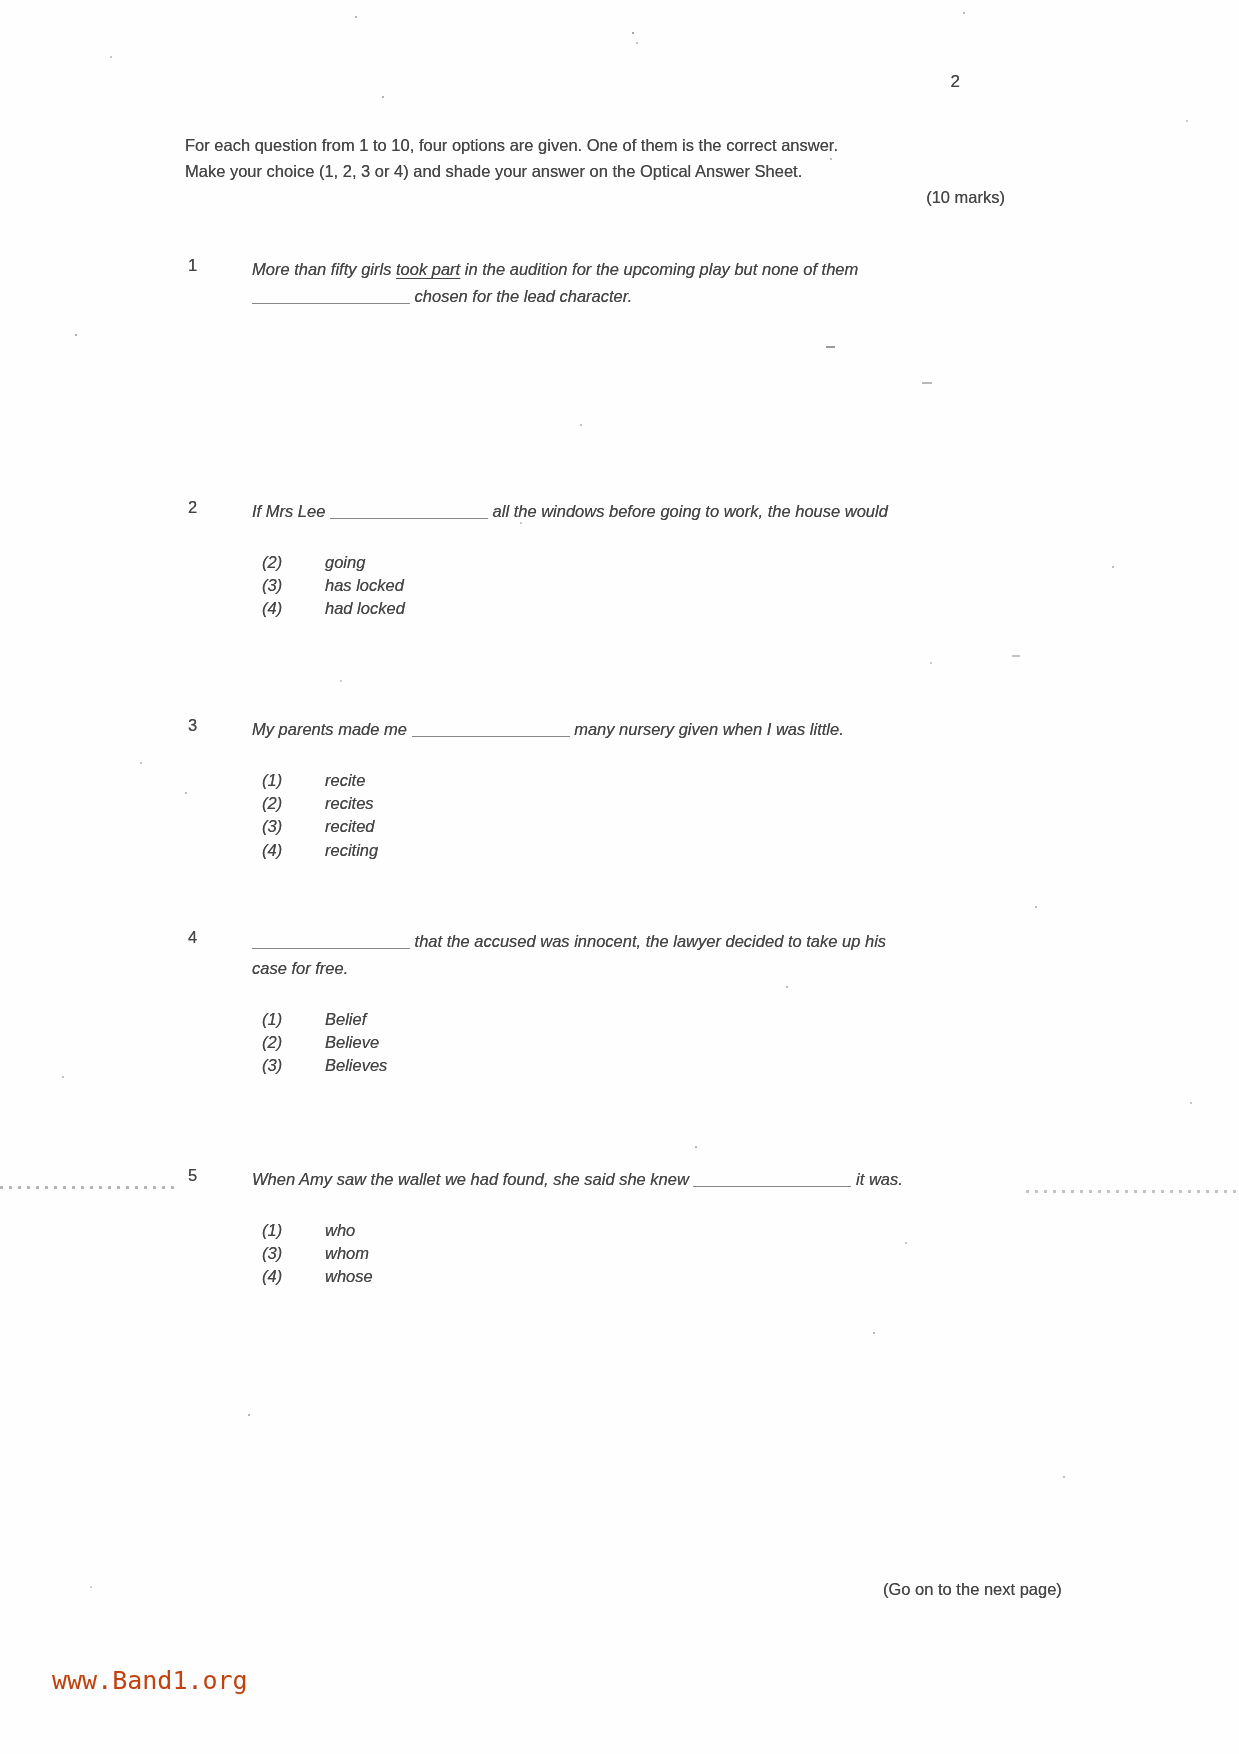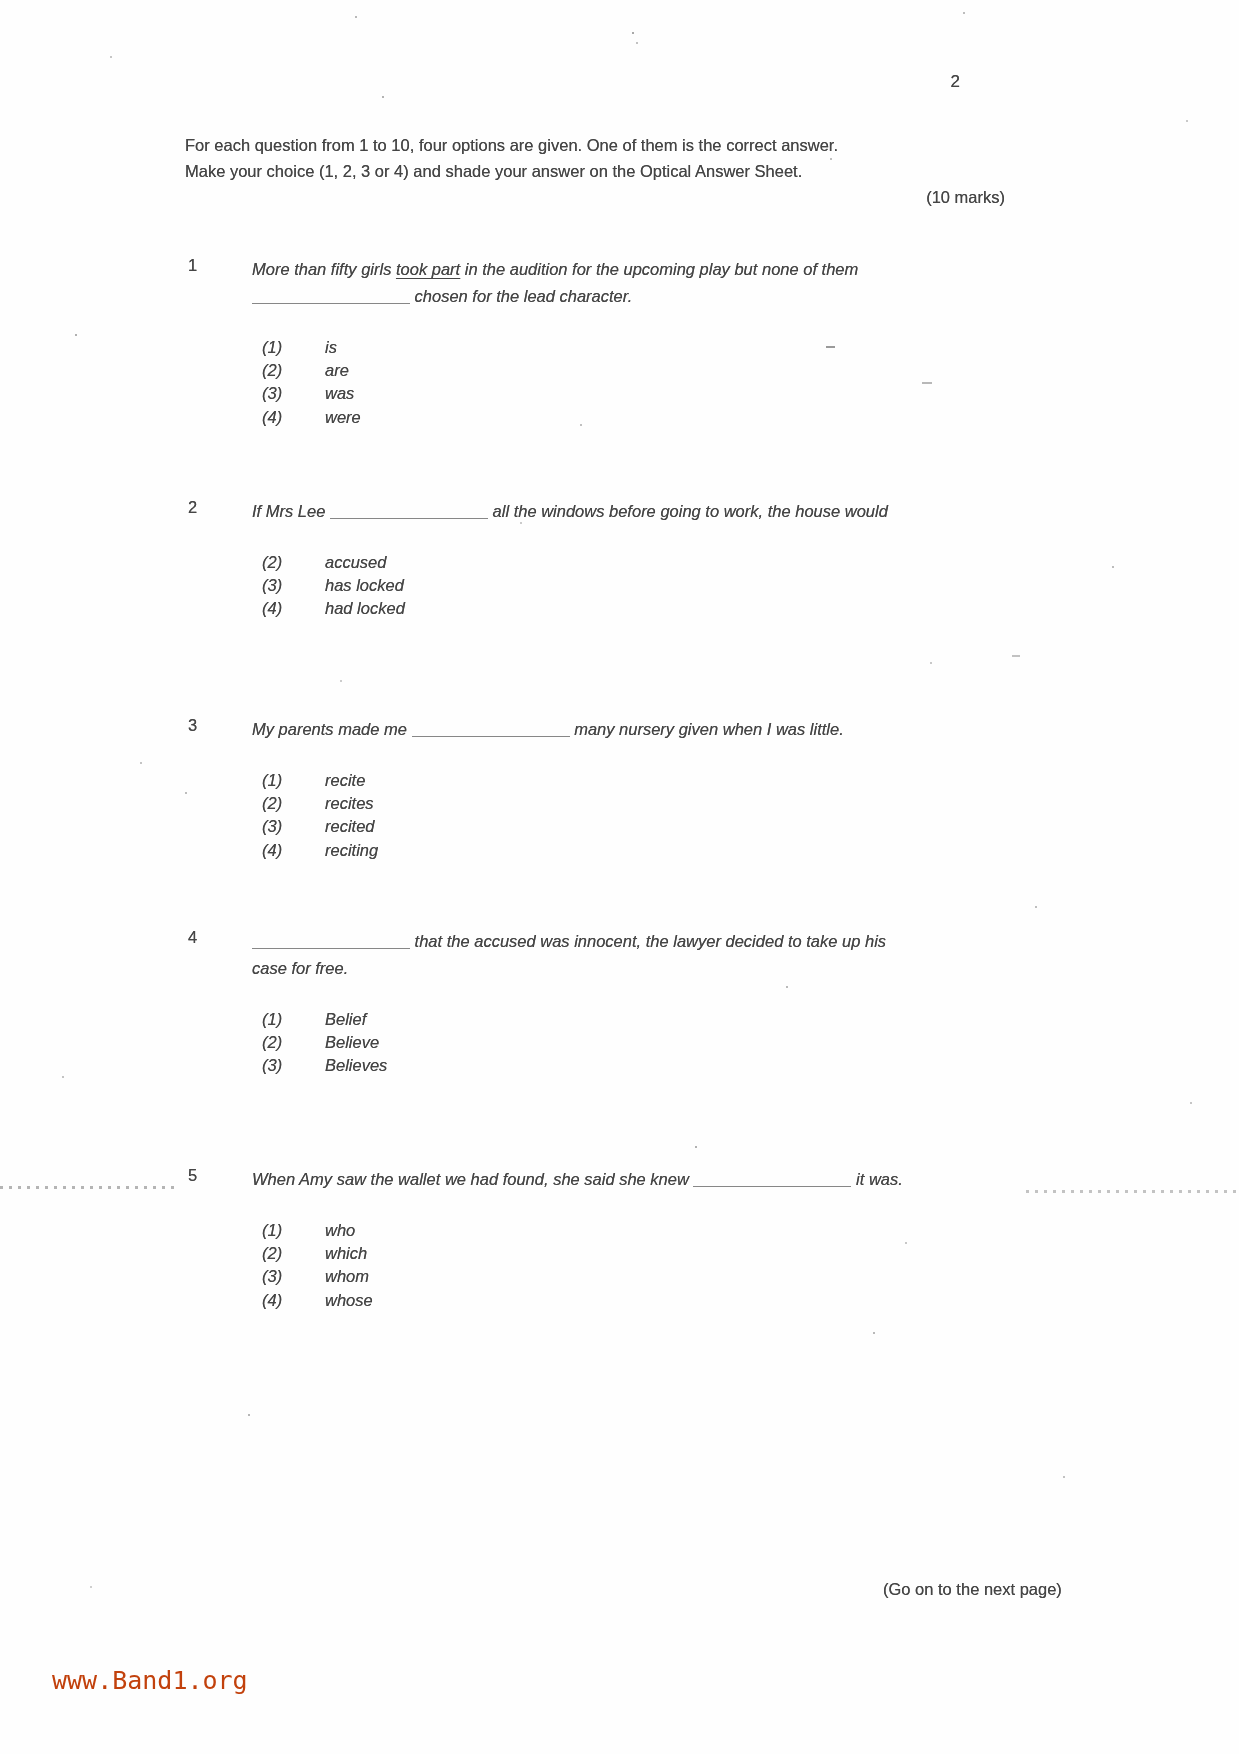--- a/index.html
+++ b/index.html
@@ -127,37 +127,31 @@
   </div>
 
   <div id="questions">
   <div class="question">
     <span class="q-num">1</span>
     <div class="q-body">
       <div class="stem">
             <div class="stem-line"><span>More than fifty girls </span><span class="underlined">took part</span><span> in the audition for the upcoming play but none of them</span></div>
             <div class="stem-line"><span class="blank"></span><span> chosen for the lead character.</span></div>
           </div>
-      <div class="options">
-            <div class="opt-row"><span class="opt-num">(1)</span><span>is</span></div>
-            <div class="opt-row"><span class="opt-num">(2)</span><span>are</span></div>
-            <div class="opt-row"><span class="opt-num">(3)</span><span>was</span></div>
-            <div class="opt-row"><span class="opt-num">(4)</span><span>were</span></div>
-          </div>
     </div>
   </div>
 
   <div class="question">
     <span class="q-num">2</span>
     <div class="q-body">
       <div class="stem">
             <div class="stem-line"><span>If Mrs Lee </span><span class="blank"></span><span> all the windows before going to work, the house would</span></div>
           </div>
       <div class="options">
-            <div class="opt-row"><span class="opt-num">(2)</span><span>accused</span></div>
+            <div class="opt-row"><span class="opt-num">(2)</span><span>going</span></div>
             <div class="opt-row"><span class="opt-num">(3)</span><span>has locked</span></div>
             <div class="opt-row"><span class="opt-num">(4)</span><span>had locked</span></div>
           </div>
     </div>
   </div>
 
   <div class="question">
     <span class="q-num">3</span>
     <div class="q-body">
       <div class="stem">
@@ -188,21 +182,20 @@
   </div>
 
   <div class="question">
     <span class="q-num">5</span>
     <div class="q-body">
       <div class="stem">
             <div class="stem-line"><span>When Amy saw the wallet we had found, she said she knew </span><span class="blank"></span><span> it was.</span></div>
           </div>
       <div class="options">
             <div class="opt-row"><span class="opt-num">(1)</span><span>who</span></div>
-            <div class="opt-row"><span class="opt-num">(2)</span><span>which</span></div>
             <div class="opt-row"><span class="opt-num">(3)</span><span>whom</span></div>
             <div class="opt-row"><span class="opt-num">(4)</span><span>whose</span></div>
           </div>
     </div>
   </div>
 </div>
 
   <div class="continue-note">(Go on to the next page)</div>
 
   <div class="watermark">www.Band1.org</div>

